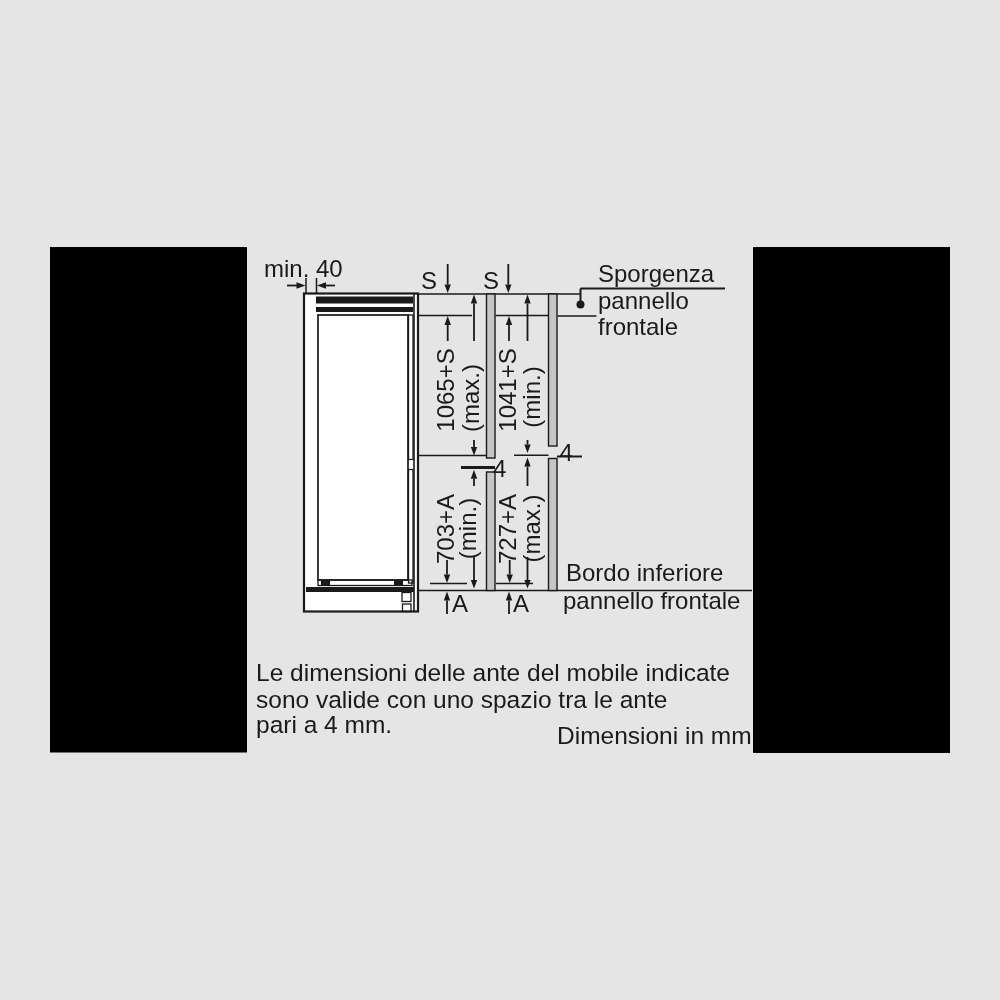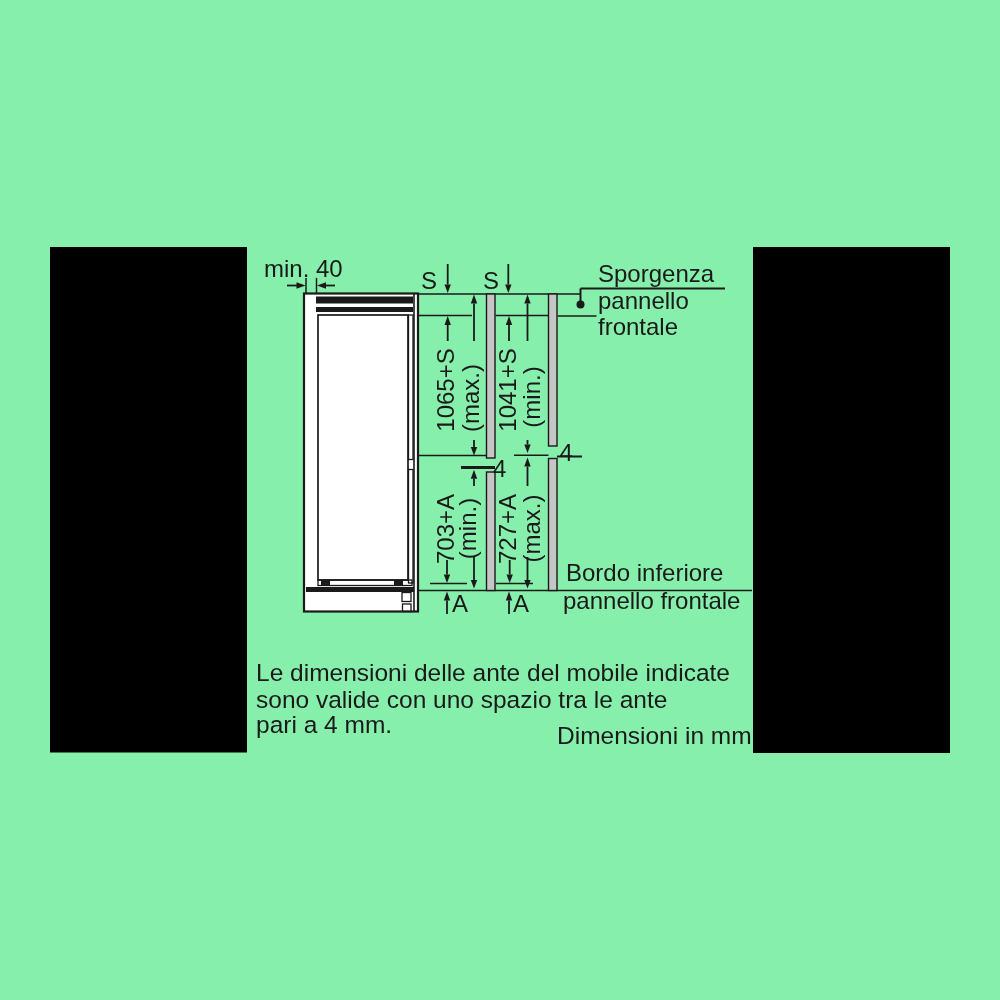--- a/index.html
+++ b/index.html
@@ -1,20 +1,20 @@
 <!DOCTYPE html>
 <html><head>
 <meta charset="utf-8">
 <style>
   html, body { margin: 0; padding: 0; background: #ffffff; }
   .stage {
     position: relative;
     width: 1000px;
     height: 1000px;
-    background: #86efac;
+    background: #e5e5e5;
     overflow: hidden;
     font-family: "Liberation Sans", sans-serif;
   }
   svg { position: absolute; top: 0; left: 0; }
   svg text {
     font-family: "Liberation Sans", sans-serif;
     fill: #1a1a1a;
     font-size: 24px;
   }
   svg text.note { font-size: 24.5px; }

